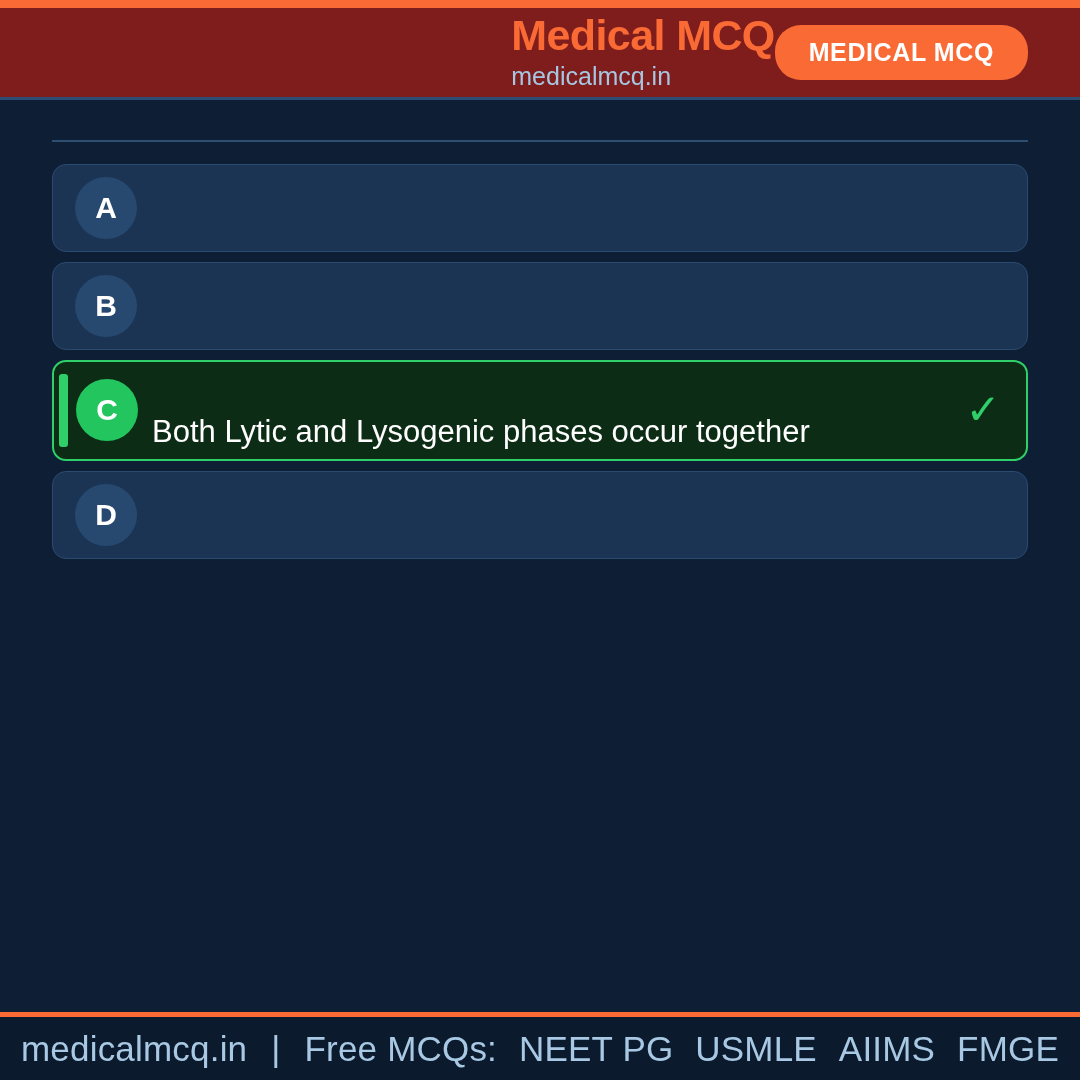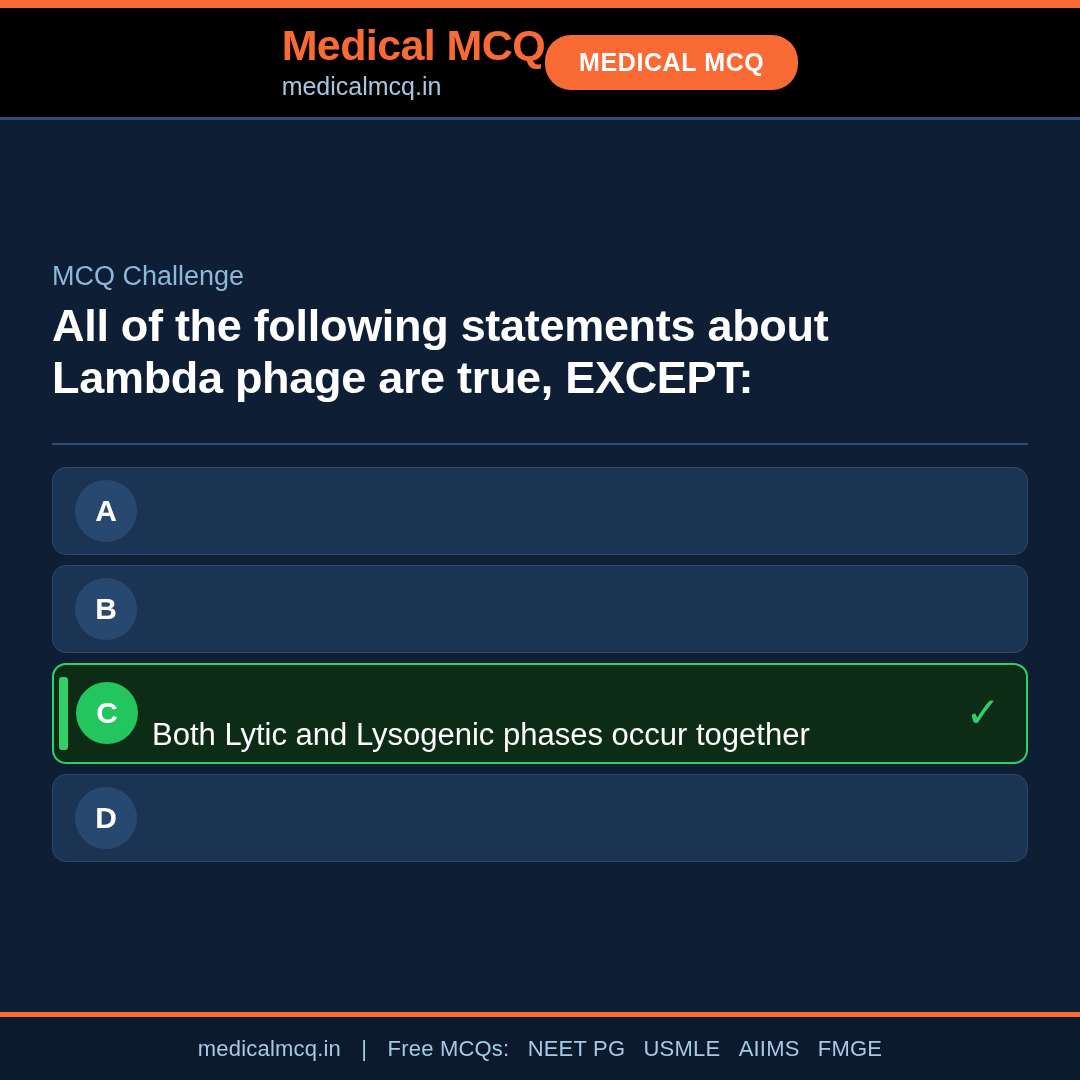--- a/index.html
+++ b/index.html
@@ -23,25 +23,25 @@
   
   .top-accent {
     height:8px; width:100%;
     background:#F96A35;
     flex:0 0 auto;
   }
 
   
   .header {
     flex:0 0 auto;
-    height:112px;
-    background:#000000;
+    height:92px;
+    background:#7f1d1d;
     border-bottom:3px solid #2D4D75;
     display:flex; align-items:center;
-    justify-content:center;
+    justify-content:flex-end;
     padding:0 52px 0 52px;
   }
   .brand { display:flex; flex-direction:column; justify-content:center; }
   .brand-title {
     font-size:43px; font-weight:bold;
     color:#F96A35; line-height:1.06;
     letter-spacing:-0.6px;
   }
   .brand-sub {
     font-size:25px; font-weight:normal;
@@ -147,21 +147,21 @@
 
   
   .footer {
     flex:0 0 auto;
     height:68px;
     background:#0B1B2D;
     border-top:5px solid #F96A35;
     display:flex; align-items:center; justify-content:center;
   }
   .footer-text {
-    font-size:22px;
+    font-size:35px;
     color:#A8C8E4;
     letter-spacing:0.2px;
     white-space:nowrap;
   }
   .footer-sep { padding:0 14px; color:#A8C8E4; }
   .footer-exams span { margin-left:12px; }
 </style>
 </head>
 <body>
 
@@ -172,24 +172,20 @@
   <div class="header">
     <div class="brand">
       <div class="brand-title">Medical MCQ</div>
       <div class="brand-sub">medicalmcq.in</div>
     </div>
     <div class="badge-pill">MEDICAL MCQ</div>
   </div>
 
   <div class="body-area">
 
-    <div class="question-block">
-      <div class="kicker">MCQ Challenge</div>
-      <div class="question-text">All of the following statements about Lambda phage are true, EXCEPT:</div>
-    </div>
 
     <div class="divider"></div>
 
     <div class="options">
 
       <div class="option">
 
         <div class="opt-badge">A</div>
         <div class="opt-check">✓</div>
       </div>

